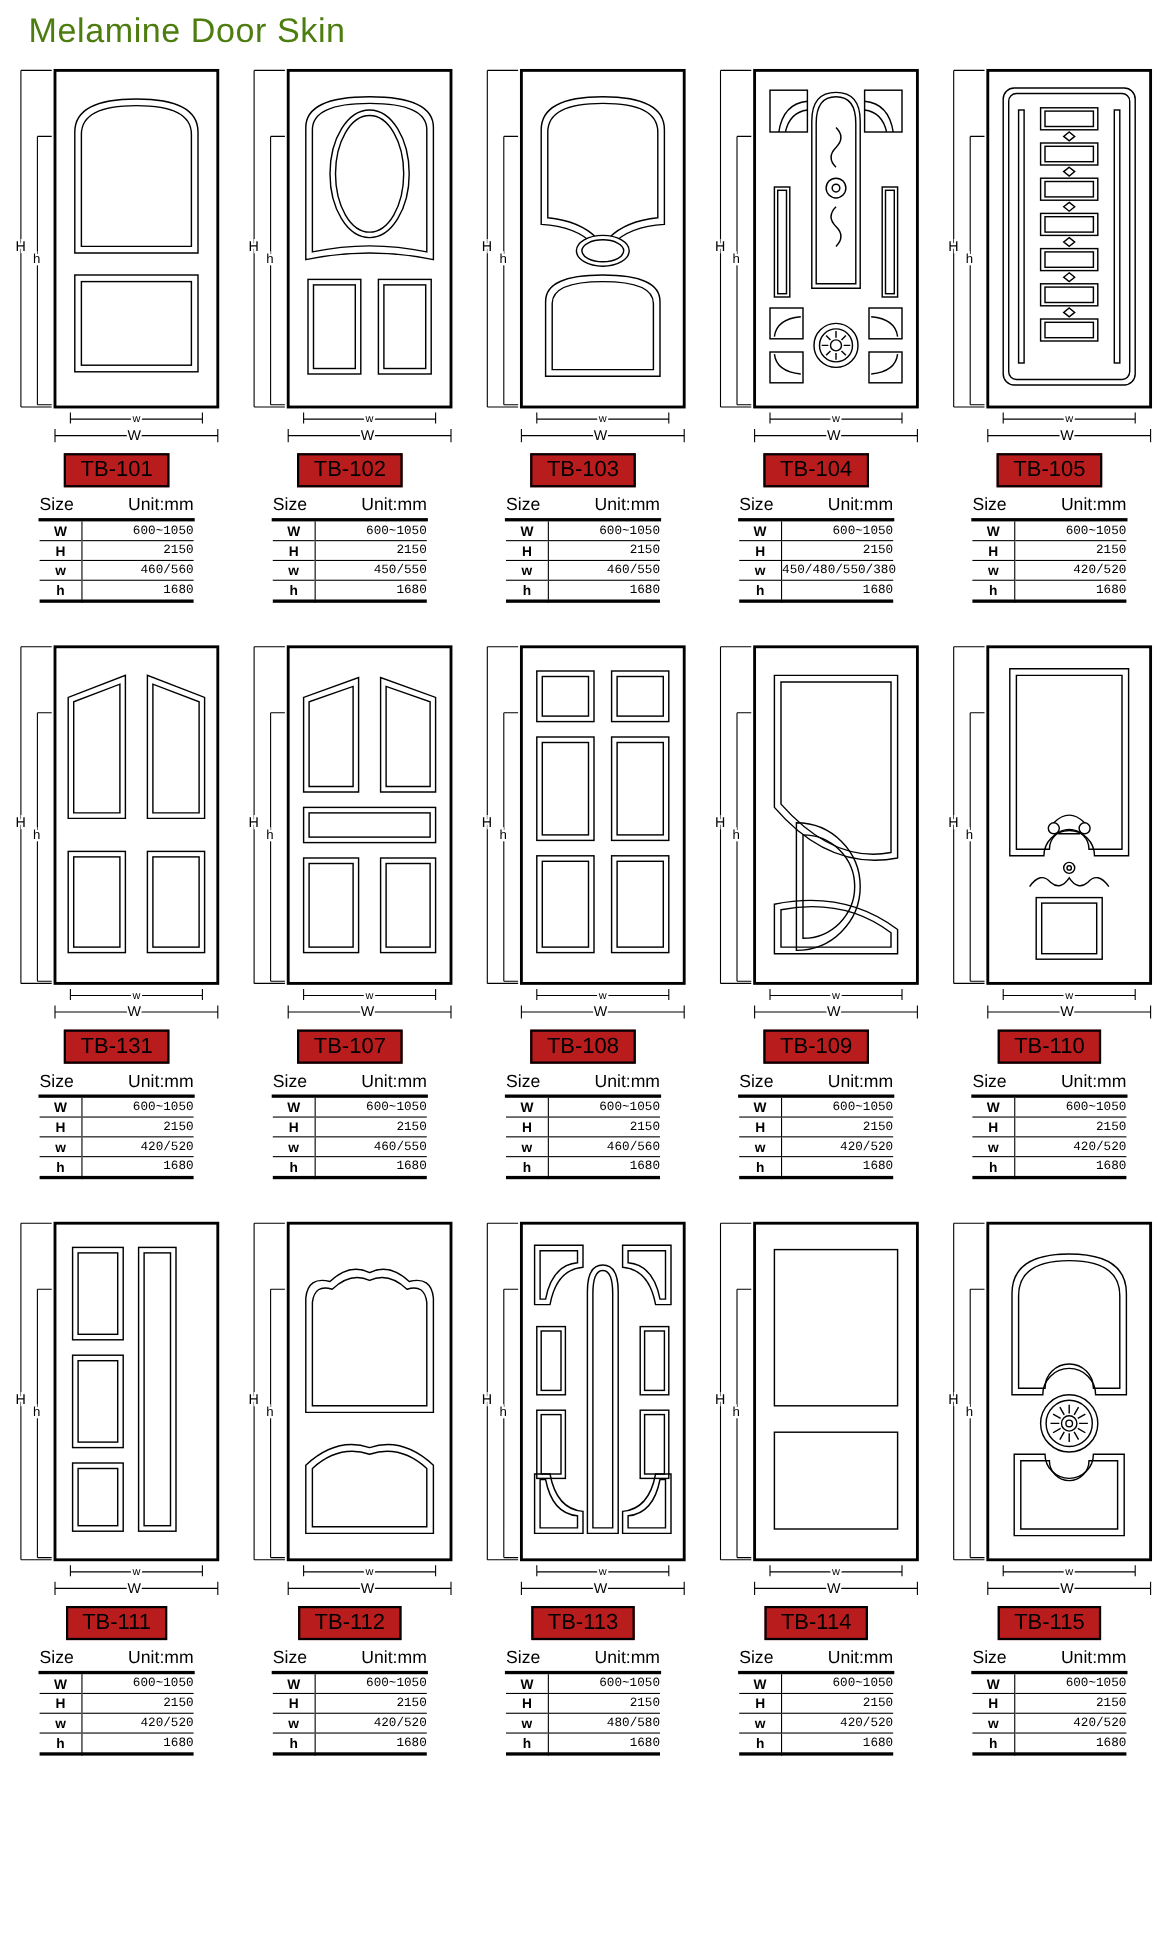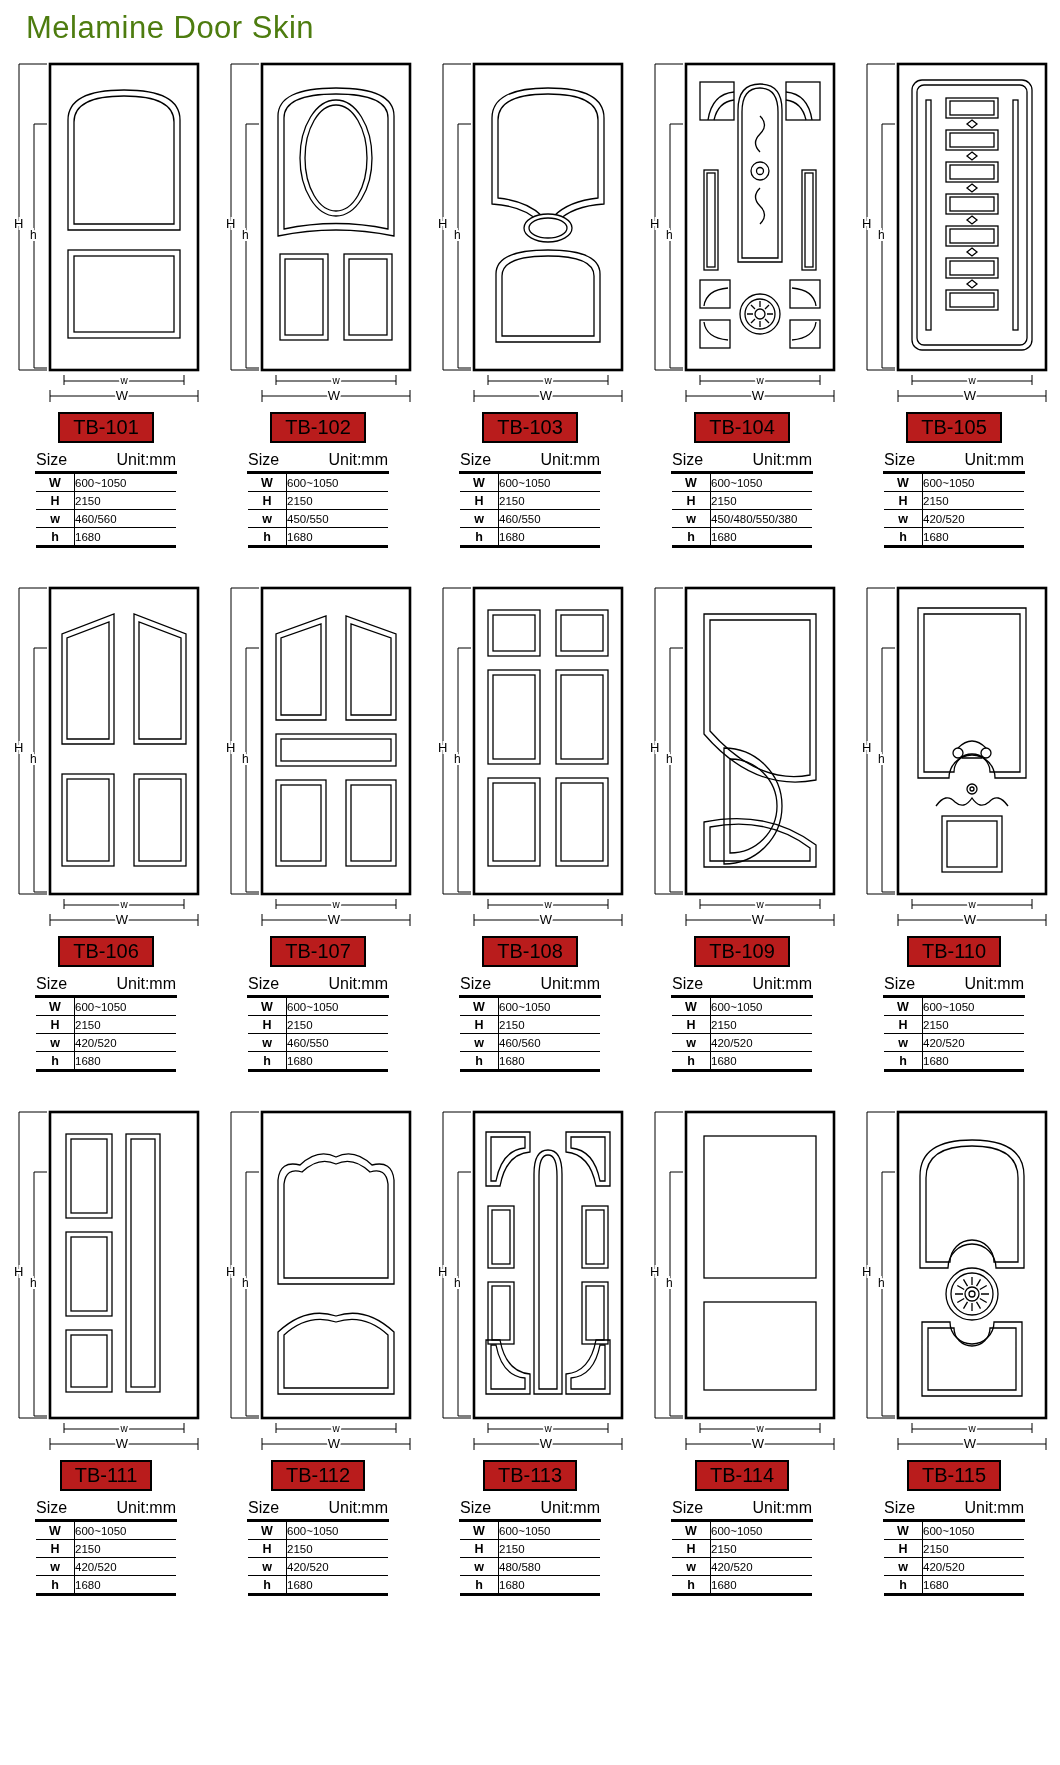--- a/index.html
+++ b/index.html
@@ -59,21 +59,21 @@
     table-layout:fixed;
   }
   table.size tr{border-bottom:1px solid #000;}
   table.size tr:last-child{border-bottom:3px solid #000;}
   table.size th{
     width:38px;font-weight:bold;font-size:12.5px;
     border-right:1.5px solid #000;
     padding:1.5px 0;text-align:center;
   }
   table.size td{
-    font-size:11.5px;text-align:left;padding:1.5px 0;
+    font-size:11.5px;text-align:right;padding:1.5px 0;font-family:Liberation Mono, monospace;
   }
 </style>
 </head>
 <body>
 
 <svg width="0" height="0" style="position:absolute" class="d" aria-hidden="true">
   <defs>
     <g id="doorbase">
       <rect class="door" x="44" y="6" width="148" height="306"></rect>
       <path class="dim" d="M13,6H41M13,6V312M13,312H41M28,66H41M28,66V310M28,310H41"></path>
@@ -313,21 +313,21 @@
       <use href="#doorbase"></use>
       <path d="M56,162V52L108,32V162Z"></path>
         <path d="M61,157V56L103,40V157Z"></path>
       <path d="M128,162V32L180,52V162Z"></path>
         <path d="M133,157V40L175,56V157Z"></path>
       <rect x="56" y="192" width="52" height="92"></rect>
         <rect x="61" y="197" width="42" height="82"></rect>
       <rect x="128" y="192" width="52" height="92"></rect>
         <rect x="133" y="197" width="42" height="82"></rect>
     </svg>
-    <div class="model-box">TB-106</div>
+    <div class="model-box">TB-131</div>
     <div class="size-head">
         <span>Size</span>
         <span>Unit:mm</span>
       </div>
     <table class="size">
         <tbody>
       <tr>
             <th>W</th>
             <td>600~1050</td>
           </tr>

